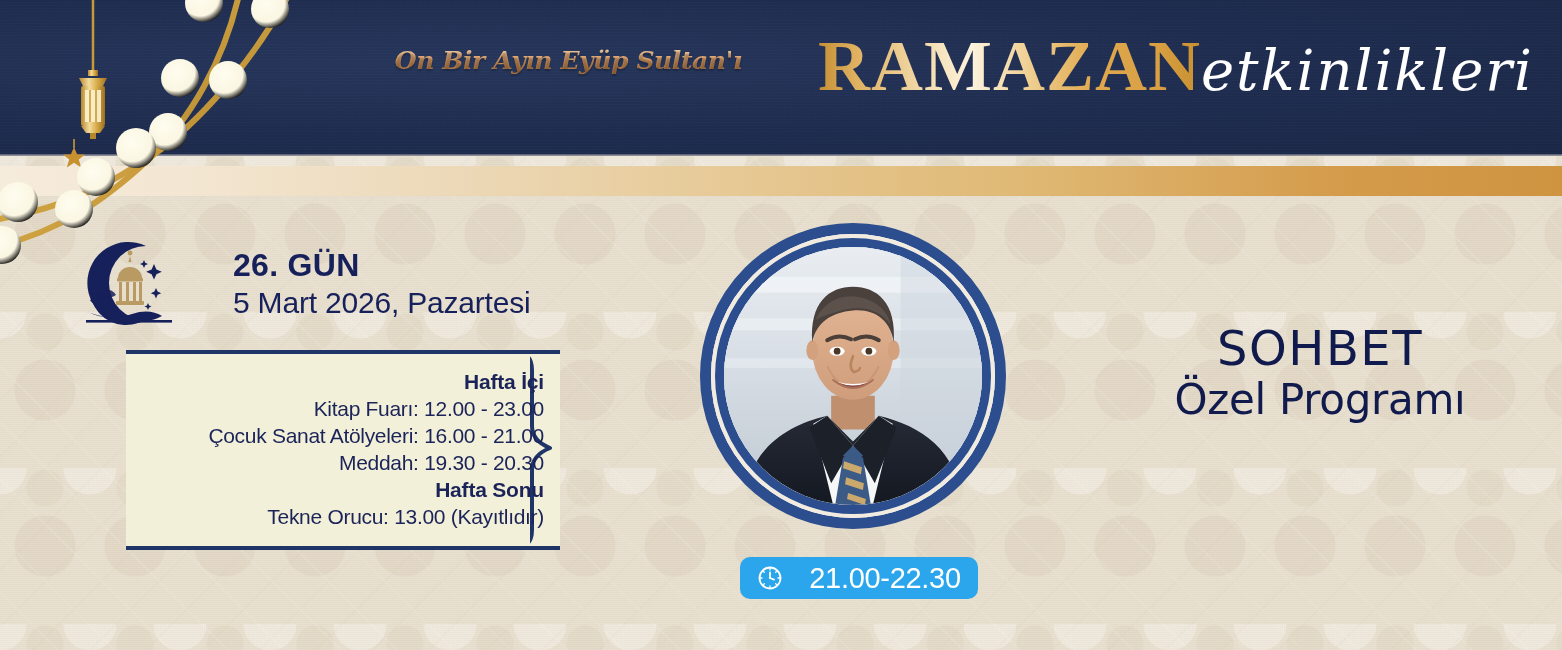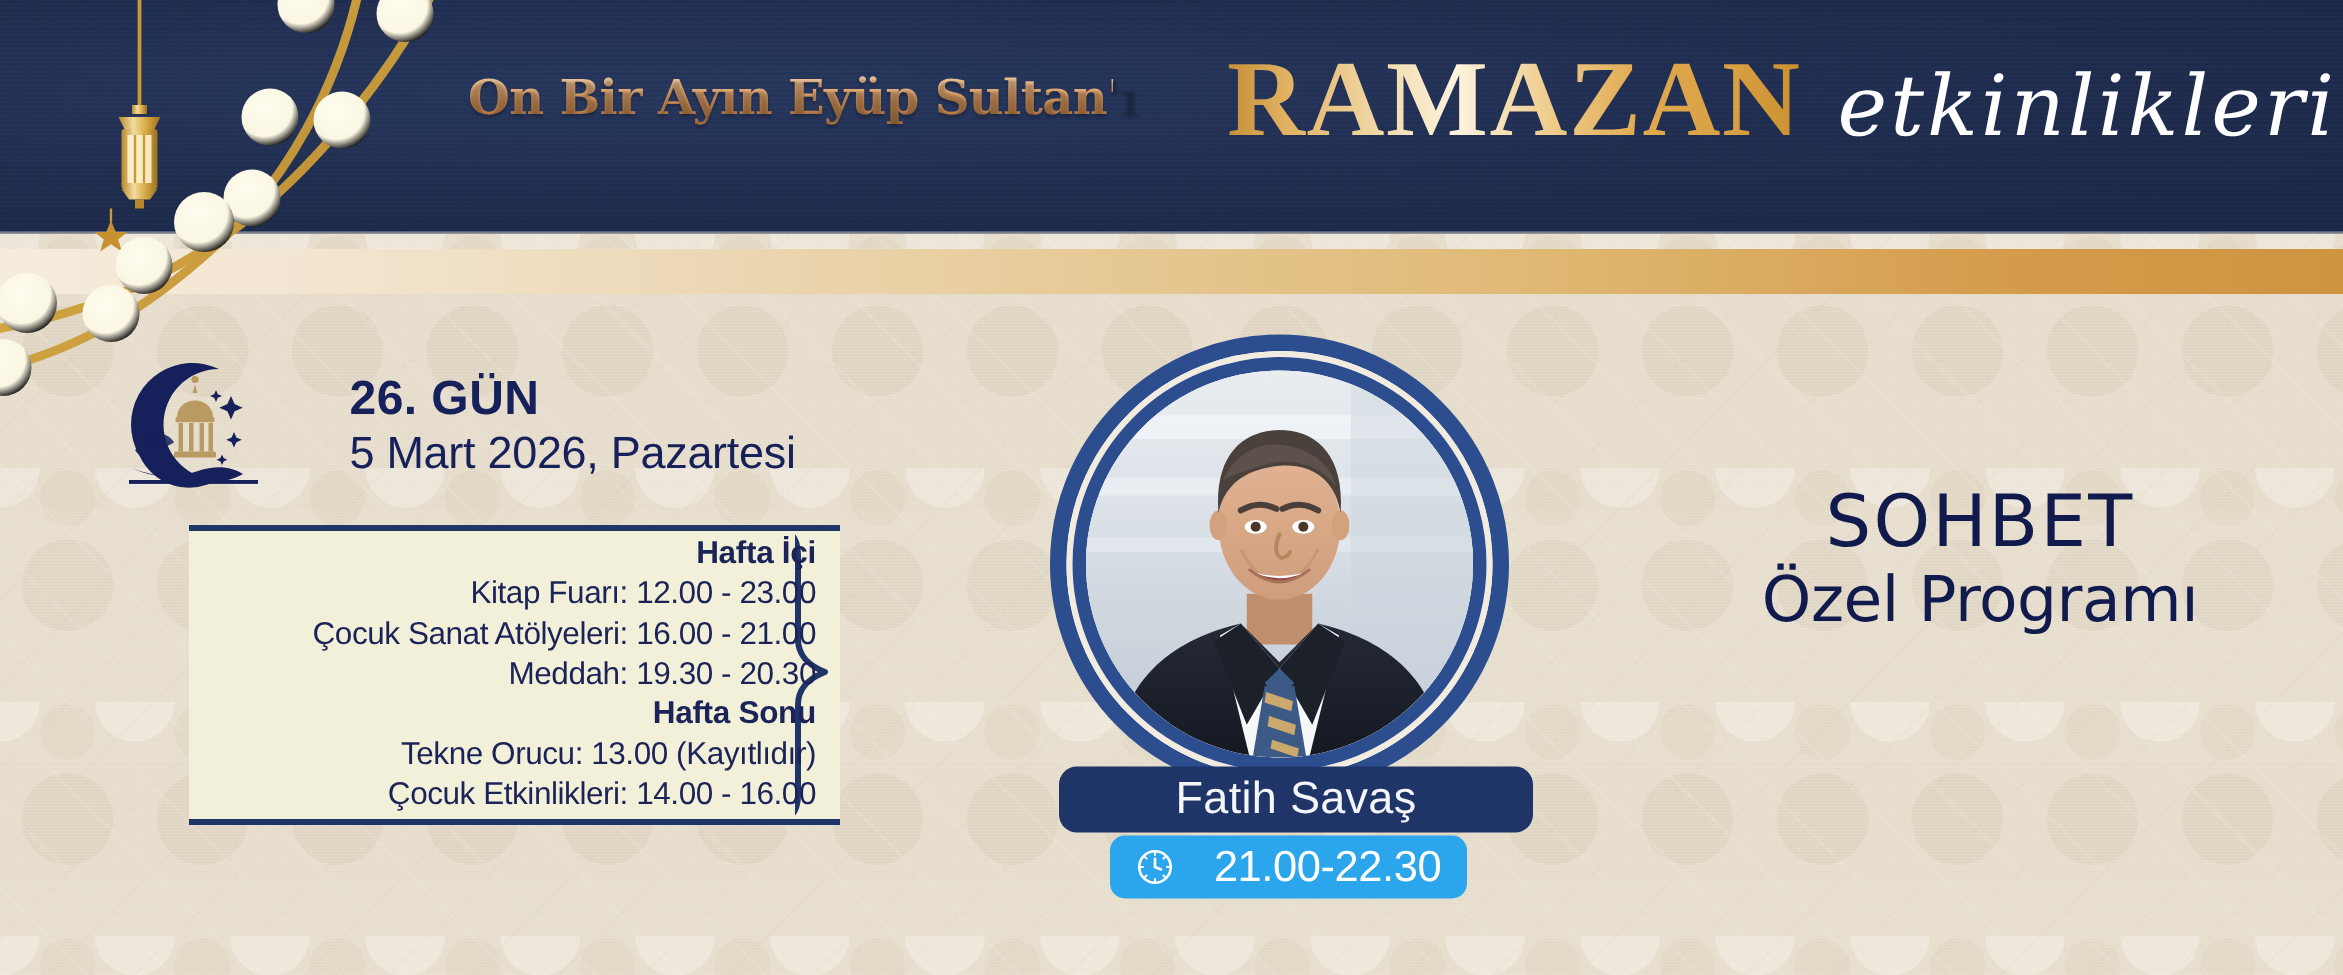--- a/index.html
+++ b/index.html
@@ -90,38 +90,39 @@
       repeating-linear-gradient(90deg, rgba(180,168,146,.10) 0 1px, transparent 1px 2px);
   }
 
   
   .script-title {
     position: absolute;
     left: 312px; top: 46px;
     width: 430px;
     text-align: right;
     font-family: "DejaVu Serif", serif;
+    font-style: italic;
     font-weight: bold;
-    font-size: 32px;
+    font-size: 25px;
     letter-spacing: -.4px;
     background: linear-gradient(to bottom, #f0d9b8 0%, #e8b07c 32%, #c98b52 62%, #a9713f 100%);
     -webkit-background-clip: text;
     background-clip: text;
     color: transparent;
     -webkit-text-fill-color: transparent;
     text-shadow: 0 2px 2px rgba(0,0,0,.25);
     white-space: nowrap;
   }
 
   .ramazan-wrap {
     position: absolute;
     left: 818px; top: 32px;
     display: flex;
     align-items: baseline;
-    gap: 24px;
+    gap: 0;
   }
   .ramazan {
     font-family: "Liberation Serif", serif;
     font-weight: bold;
     font-size: 72px;
     letter-spacing: 1px;
     background: linear-gradient(to right,
       #c58f35 0%, #e0b161 10%, #f3dcae 28%, #fdf3de 40%,
       #efcf92 55%, #e0a94e 72%, #d9a044 88%, #c8902f 100%);
     -webkit-background-clip: text;
@@ -456,21 +457,20 @@
       <line x1="44" y1="204" x2="418" y2="204" stroke="#1f3568" stroke-width="4"></line>
     </svg>
 
     <div class="schedule-content">
       <div class="sched-head">Hafta İçi</div>
       <div class="sched-line">Kitap Fuarı: 12.00 - 23.00</div>
       <div class="sched-line">Çocuk Sanat Atölyeleri: 16.00 - 21.00</div>
       <div class="sched-line">Meddah: 19.30 - 20.30</div>
       <div class="sched-head">Hafta Sonu</div>
       <div class="sched-line">Tekne Orucu: 13.00 (Kayıtlıdır)</div>
-      <div class="sched-line">Çocuk Etkinlikleri: 14.00 - 16.00</div>
     </div>
   </div>
 
   <div class="portrait">
     <div class="ring-outer"></div>
     <div class="ring-gap"></div>
     <div class="ring-inner"></div>
     <div class="photo">
       <svg viewBox="0 0 260 260" preserveAspectRatio="xMidYMid slice">
         <defs>
@@ -531,23 +531,20 @@
         <path d="M112,136 q18,13 36,0 q-18,6 -36,0 z" fill="#8d4a44"></path>
         <path d="M114,136 q16,7 32,0 q-16,4 -32,0 z" fill="#ffffff"></path>
         <path d="M110,134 q20,16 40,0" stroke="#a9715a" stroke-width="2" fill="none" stroke-linecap="round"></path>
 
         <path d="M104,120 q6,12 12,16" stroke="#c2906c" stroke-width="2" fill="none" opacity=".6"></path>
         <path d="M156,120 q-6,12 -12,16" stroke="#c2906c" stroke-width="2" fill="none" opacity=".6"></path>
       </svg>
     </div>
   </div>
 
-  <div class="name-plate">
-    <span>Fatih Savaş</span>
-  </div>
 
   <div class="time-plate">
     <span class="clock-icon">
       <svg width="26" height="26" viewBox="0 0 26 26">
         <circle cx="13" cy="13" r="10.5" fill="none" stroke="#ffffff" stroke-width="1.8"></circle>
         <line x1="13" y1="13" x2="13" y2="7.5" stroke="#ffffff" stroke-width="1.8" stroke-linecap="round"></line>
         <line x1="13" y1="13" x2="17" y2="14.6" stroke="#ffffff" stroke-width="1.8" stroke-linecap="round"></line>
         <g stroke="#ffffff" stroke-width="1.3" stroke-linecap="round">
           <line x1="13" y1="3.4" x2="13" y2="5"></line>
           <line x1="13" y1="21" x2="13" y2="22.6"></line>

